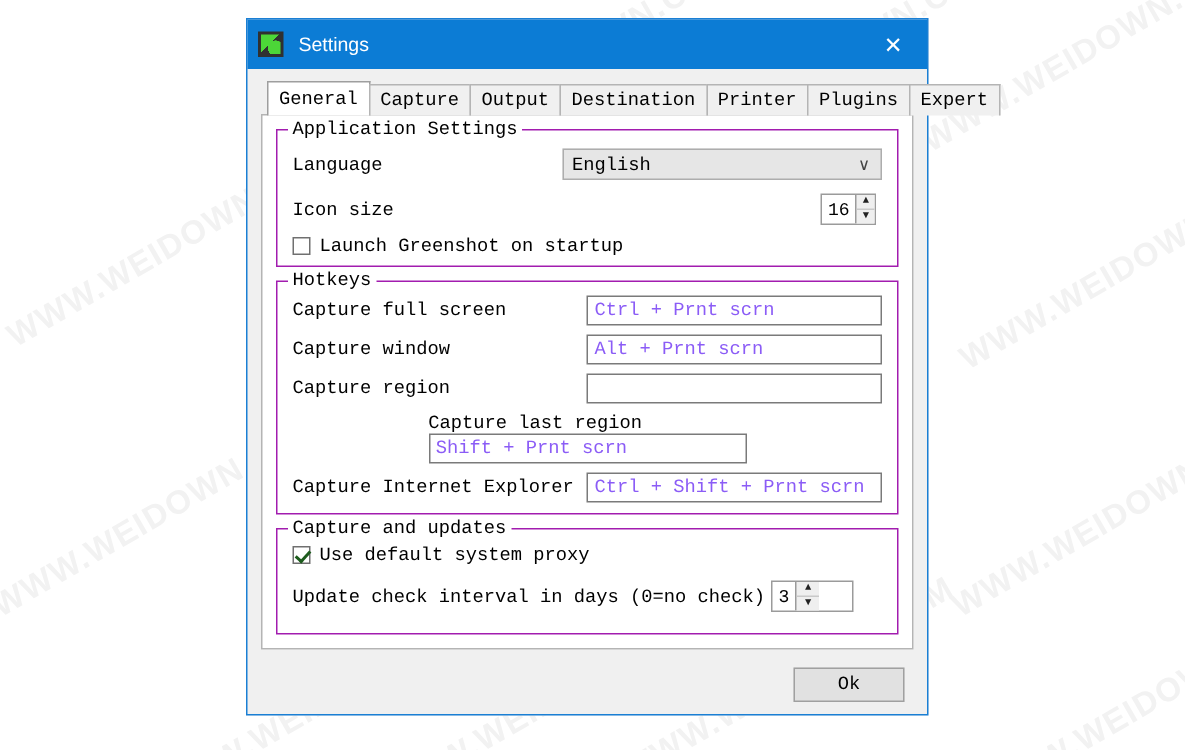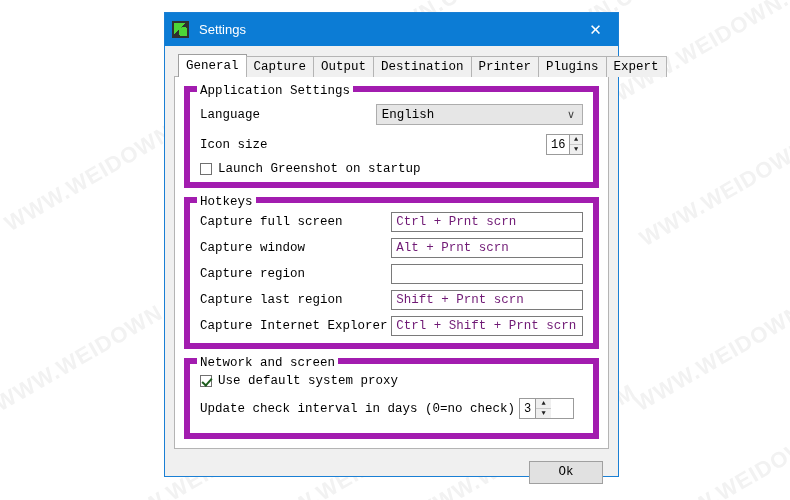--- a/index.html
+++ b/index.html
@@ -118,21 +118,21 @@
     background: #ffffff;
     border: 1px solid #b4b4b4;
     margin-top: -1px;
     padding: 9px 9px 0 9px;
     position: relative;
   }
 
   
   .group {
     position: relative;
-    border: 6px solid #a21caf;
+    border: 1px solid #a21caf;
     margin-bottom: 9px;
     padding: 12px 10px 9px 10px;
   }
   .group > .legend {
     position: absolute;
     top: -8px; left: 7px;
     background: #ffffff;
     padding: 0 3px;
     font-size: 12.5px;
     color: #000;
@@ -204,21 +204,21 @@
     transform: rotate(42deg);
   }
 
   
   .tinput {
     width: 212px; height: 20px;
     border: 1px solid #7a7a7a;
     background: #fff;
     display: flex; align-items: center;
     padding-left: 4px;
-    font-size: 12.5px; color: #701a75;
+    font-size: 12.5px; color: #8b5cf6;
   }
 
   
   .footer {
     height: 46px;
     display: flex; align-items: center; justify-content: flex-end;
     padding-right: 15px;
     gap: 12px;
     flex: none;
   }
@@ -308,32 +308,32 @@
             <div class="tinput">Ctrl + Prnt scrn</div>
           </div>
           <div class="row" style="margin-bottom:6px;">
             <div class="lbl" style="width:212px;">Capture window</div>
             <div class="tinput">Alt + Prnt scrn</div>
           </div>
           <div class="row" style="margin-bottom:6px;">
             <div class="lbl" style="width:212px;">Capture region</div>
             <div class="tinput"></div>
           </div>
-          <div class="row" style="margin-bottom:6px;">
+          <div class="row" style="margin-bottom:6px;flex-direction:column;">
             <div class="lbl" style="width:212px;">Capture last region</div>
             <div class="tinput">Shift + Prnt scrn</div>
           </div>
           <div class="row">
             <div class="lbl" style="width:212px;">Capture Internet Explorer</div>
             <div class="tinput">Ctrl + Shift + Prnt scrn</div>
           </div>
         </div>
 
         <div class="group" style="padding-top:10px;padding-bottom:14px;">
-          <div class="legend">Network and screen</div>
+          <div class="legend">Capture and updates</div>
 
           <div class="cbrow" style="margin-bottom:10px;">
             <div class="cbox checked"></div>
             <div class="lbl">Use default system proxy</div>
           </div>
 
           <div class="row">
             <div class="lbl" style="width:319px;">Update check interval in days (0=no check)</div>
             <div class="spin" style="width:55px;">
               <div class="val">3</div>

